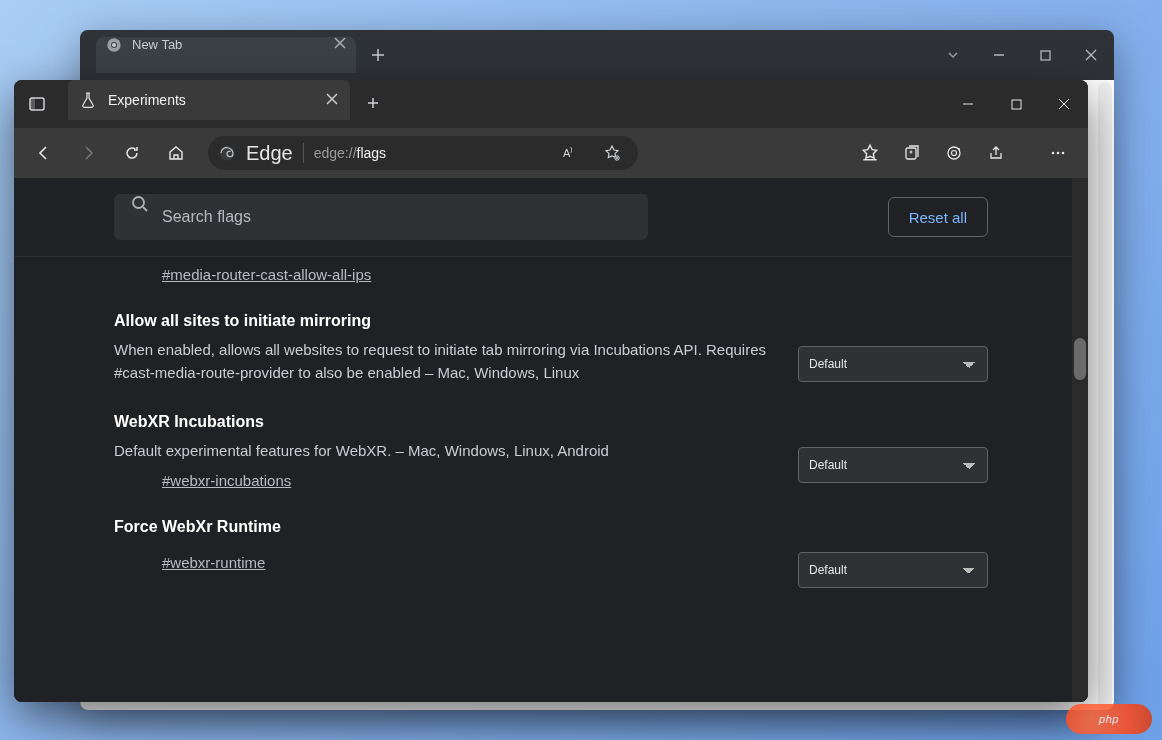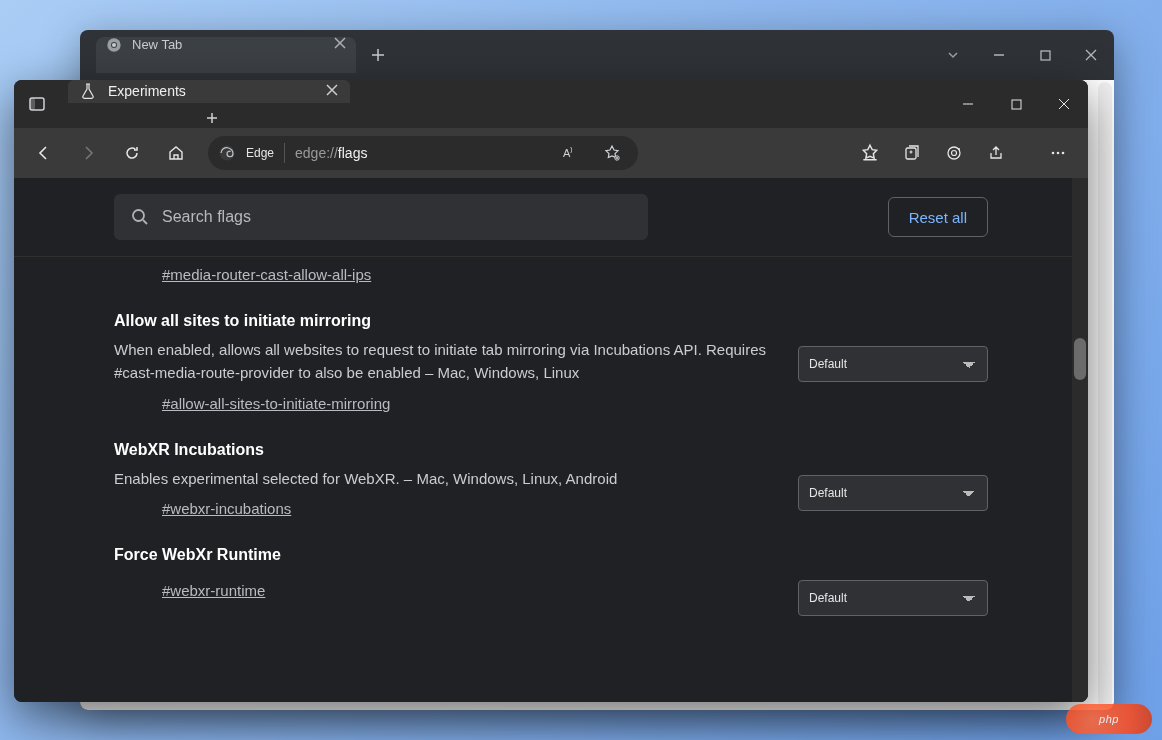--- a/index.html
+++ b/index.html
@@ -28,58 +28,58 @@
   .bg-body { position:absolute; left:0; right:0; top:50px; bottom:0; background:#fff; }
   .bg-scroll { position:absolute; right:2px; top:2px; width:14px; bottom:2px; background:#f1f1f1; border-radius:7px; }
 
   
   .fg-window {
     position: absolute; left: 14px; top: 80px; width: 1074px; height: 622px;
     background: #202124; border-radius: 8px; box-shadow: 0 16px 48px rgba(0,0,0,.55);
     overflow: hidden; color:#e6e6e6;
   }
   .fg-titlebar { height: 48px; display:flex; align-items:stretch; background:#2b2b2b; }
-  .tab-well { display:flex; align-items:center; padding-left:8px;flex-direction:column; }
+  .tab-well { display:flex; align-items:flex-start; padding-left:8px; }
   .workspaces-btn { width:46px; display:flex; align-items:center; justify-content:center; color:#cfd2d6; }
   .edge-tab {
     width: 282px; height: 40px; background:#3a3a3a; border-radius:6px 6px 0 0;
     display:flex; align-items:center; gap:12px; padding:0 12px; color:#f0f0f0;
     font-size: 14px;
   }
   .edge-tab .flask { width:16px; height:16px; }
   .edge-tab .close { margin-left:auto; opacity:.85; cursor:pointer; }
   .edge-newtab { width:34px; height:34px; margin:6px 0 0 6px; display:flex; align-items:center; justify-content:center; color:#cfd2d6; cursor:pointer; border-radius:4px; }
   .fg-winctrls { margin-left:auto; display:flex; }
   .fg-winctrls .btn { width:48px; display:flex; align-items:center; justify-content:center; color:#e6e6e6; cursor:pointer; }
 
   .toolbar { height: 50px; background:#3a3a3a; display:flex; align-items:center; padding:0 10px; gap:4px; }
   .tool-btn { width:40px; height:36px; display:flex; align-items:center; justify-content:center; color:#e6e6e6; border-radius:4px; cursor:pointer; }
   .tool-btn.disabled { color:#767676; cursor:default; }
   .addr {
     flex:0 0 430px; height:34px; background:#2b2b2b; border-radius:17px; margin:0 8px;
     display:flex; align-items:center; padding:0 6px 0 10px; gap:10px; color:#cfcfcf;
   }
   .addr .edge-logo { width:18px; height:18px; }
-  .addr .brand { color:#e6e6e6; font-size:12px; }
+  .addr .brand { color:#e6e6e6; font-size:20px; }
   .addr .sep { width:1px; height:20px; background:#555; }
   .addr .url { color:#bdbdbd; font-size:14px; display:flex; gap:0; }
   .addr .url .scheme { color:#9a9a9a; }
   .addr .url .path { color:#f0f0f0; }
   .addr .right-icons { margin-left:auto; display:flex; gap:2px; }
   .toolbar-right { margin-left:auto; display:flex; gap:2px; }
 
   .content-wrap { position:absolute; left:0; right:0; top:98px; bottom:0; background:#202124; }
   .sticky-bar {
     position:absolute; left:0; right:16px; top:0; height:78px; background:#202124;
     display:flex; align-items:center; padding:0 84px 0 100px; z-index:2;
     box-shadow: 0 1px 0 #2f2f2f;
   }
   .search-box {
     flex:0 0 534px; height:46px; background:#303134; border-radius:6px;
-    display:flex; align-items:center; padding:0 16px; gap:12px;
+    display:flex; padding:0 16px; gap:12px;
   }
   .search-box svg { opacity:.8; }
   .search-box input {
     flex:1; background:transparent; border:none; outline:none; color:#e6e6e6;
     font-size:16px;
   }
   .search-box input::placeholder { color:#b6b9bd; }
   .reset-btn {
     margin-left:auto; height:40px; padding:0 20px; border:1px solid #5f6368; border-radius:6px;
     color:#7cb6ff; background:transparent; font-size:15px; cursor:pointer;
@@ -310,25 +310,25 @@
         <input type="text" placeholder="Search flags" style="">
       </div>
       <button class="reset-btn">Reset all</button>
     </div>
 
     <div class="scroll-area" id="flags-list">
         <div class="flag-item partial-item" style="padding-top: 0px;">
           <div class="flag-text"><a class="flag-anchor">#media-router-cast-allow-all-ips</a></div>
         </div>
         <div class="flag-item">
-          <div class="flag-text"><div class="flag-title">Allow all sites to initiate mirroring</div><div class="flag-desc">When enabled, allows all websites to request to initiate tab mirroring via Incubations API. Requires #cast-media-route-provider to also be enabled – Mac, Windows, Linux</div><a class="flag-anchor">#allow-all-sites-to-initiate-mirroring</a></div>
+          <div class="flag-text"><div class="flag-title">Allow all sites to initiate mirroring</div><div class="flag-desc">When enabled, allows all websites to request to initiate tab mirroring via Incubations API. Requires #cast-media-route-provider to also be enabled – Mac, Windows, Linux</div></div>
           <div class="flag-select-wrap"><select class="flag-select"><option>Default</option><option>Enabled</option><option>Disabled</option></select></div>
         </div>
         <div class="flag-item">
-          <div class="flag-text"><div class="flag-title">WebXR Incubations</div><div class="flag-desc">Enables experimental selected for WebXR. – Mac, Windows, Linux, Android</div><a class="flag-anchor">#webxr-incubations</a></div>
+          <div class="flag-text"><div class="flag-title">WebXR Incubations</div><div class="flag-desc">Default experimental features for WebXR. – Mac, Windows, Linux, Android</div><a class="flag-anchor">#webxr-incubations</a></div>
           <div class="flag-select-wrap"><select class="flag-select"><option>Default</option><option>Enabled</option><option>Disabled</option></select></div>
         </div>
         <div class="flag-item">
           <div class="flag-text"><div class="flag-title">Force WebXr Runtime</div><a class="flag-anchor">#webxr-runtime</a></div>
           <div class="flag-select-wrap"><select class="flag-select"><option>Default</option><option>Enabled</option><option>Disabled</option></select></div>
         </div>
       </div>
 
     <div class="content-scroll">
       <div class="content-thumb"></div>

